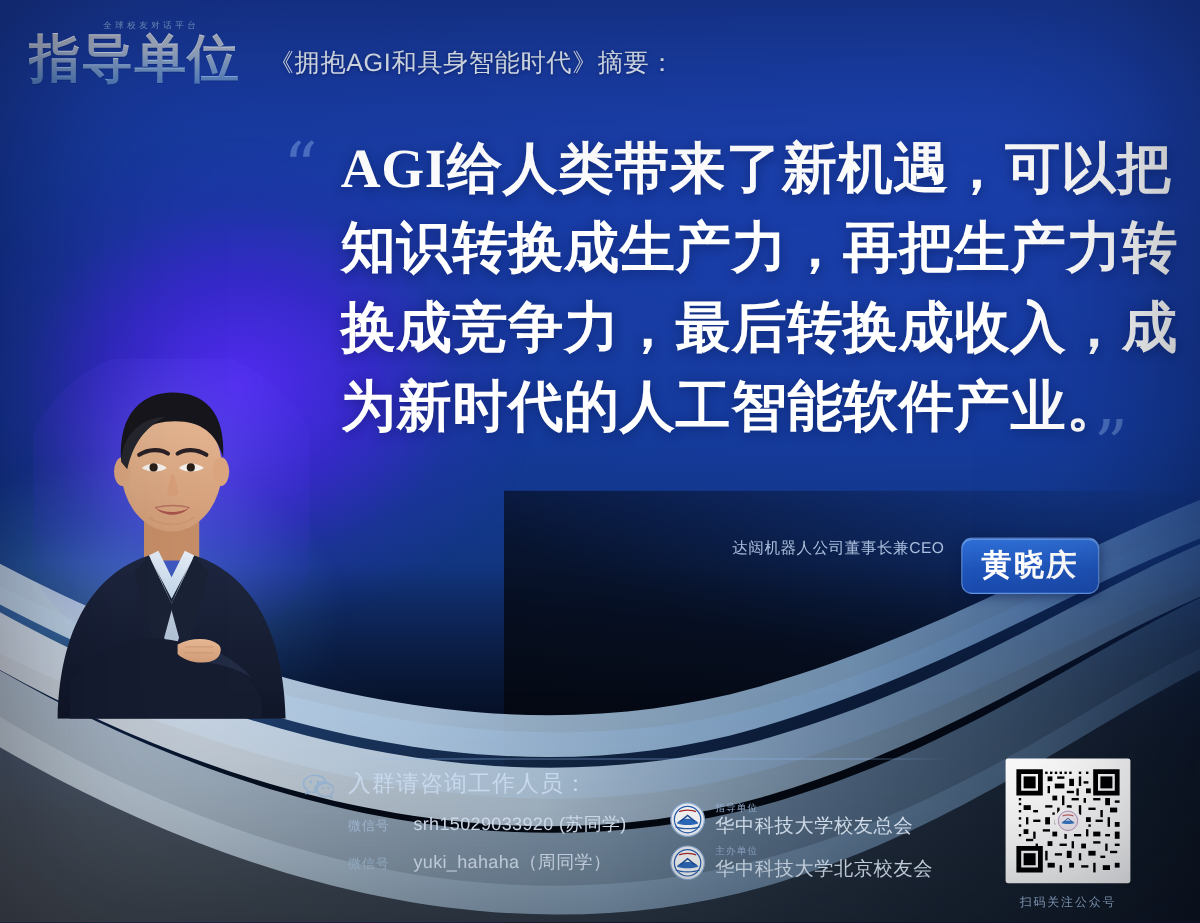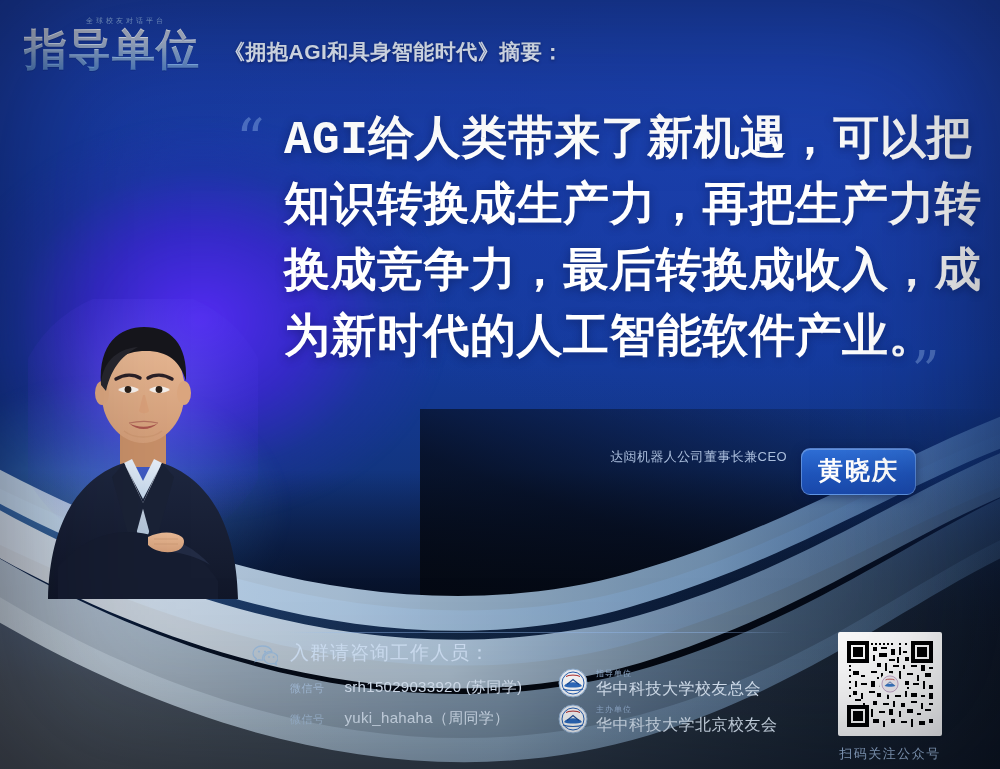--- a/index.html
+++ b/index.html
@@ -47,40 +47,40 @@
     position:absolute;left:0;top:10px;width:196px;height:50px;
     font-size:43px;font-weight:bold;letter-spacing:1px;line-height:50px;
     font-family:"DejaVu Sans","Liberation Sans",sans-serif;
     background:linear-gradient(180deg,#ffffff 0%,#eaf3ff 34%,#a9cdf6 62%,#5f9ae4 100%);
     -webkit-background-clip:text;background-clip:text;color:transparent;
     text-shadow:0 1px 0 rgba(10,32,96,.25);
     white-space:nowrap;
   }
   .header-title{
     position:absolute;left:224px;top:38px;
-    font-size:21px;color:#eaf2ff;letter-spacing:.5px;font-weight:700;
+    font-size:21px;color:#eaf2ff;letter-spacing:.5px;font-weight:400;
     text-shadow:0 1px 3px rgba(4,14,54,.5);white-space:nowrap;
   }
 
   
   .quote-wrap{position:absolute;left:236px;top:108px;width:712px;}
   .qmark{
     position:absolute;left:0;top:4px;font-size:56px;line-height:1;
     color:rgba(150,185,240,.42);font-family:"DejaVu Serif",serif;
     user-select:none;
   }
   .qmark-end{
     position:absolute;right:8px;top:236px;font-size:56px;line-height:1;
     color:rgba(150,185,240,.42);font-family:"DejaVu Serif",serif;
   }
   .quote-line{
     position:relative;height:66px;line-height:66px;
     font-size:46px;font-weight:bold;color:#ffffff;letter-spacing:.5px;
     white-space:nowrap;text-shadow:0 2px 10px rgba(6,18,62,.45);
-    font-family:Liberation Mono, monospace;
+    font-family:Liberation Serif, serif;
   }
   .l1{padding-left:48px;}
   .l2{padding-left:48px;}
   .l3{padding-left:48px;}
   .l4{padding-left:48px;}
 
   
   .attrib{position:absolute;right:84px;top:448px;display:flex;align-items:flex-start;gap:14px;}
   .attrib-role{
     font-size:13px;color:#b8cbe8;letter-spacing:.4px;white-space:nowrap;opacity:.92;
@@ -113,21 +113,21 @@
   .org-name{font-size:16px;color:#dfecfa;letter-spacing:.5px;white-space:nowrap;}
 
   .qr-block{position:absolute;left:838px;top:632px;width:104px;text-align:center;}
   .qr-code{width:104px;height:104px;background:#fff;padding:5px;border-radius:2px;position:relative;}
   .qr-code svg{display:block;}
   .qr-center{
     position:absolute;left:50%;top:50%;transform:translate(-50%,-50%);
     width:22px;height:22px;border-radius:50%;background:#fff;
     display:flex;align-items:center;justify-content:center;
   }
-  .qr-caption{margin-top:9px;font-size:13px;color:#9fbbdd;letter-spacing:1.5px;white-space:nowrap;}
+  .qr-caption{margin-top:9px;font-size:10px;color:#9fbbdd;letter-spacing:1.5px;white-space:nowrap;}
 </style>
 </head>
 <body>
 
 <div class="poster">
 
   <div class="bg-base"></div>
   <div class="bg-topright"></div>
   <div class="bg-purple"></div>
   <div class="bg-cyanglow"></div>

